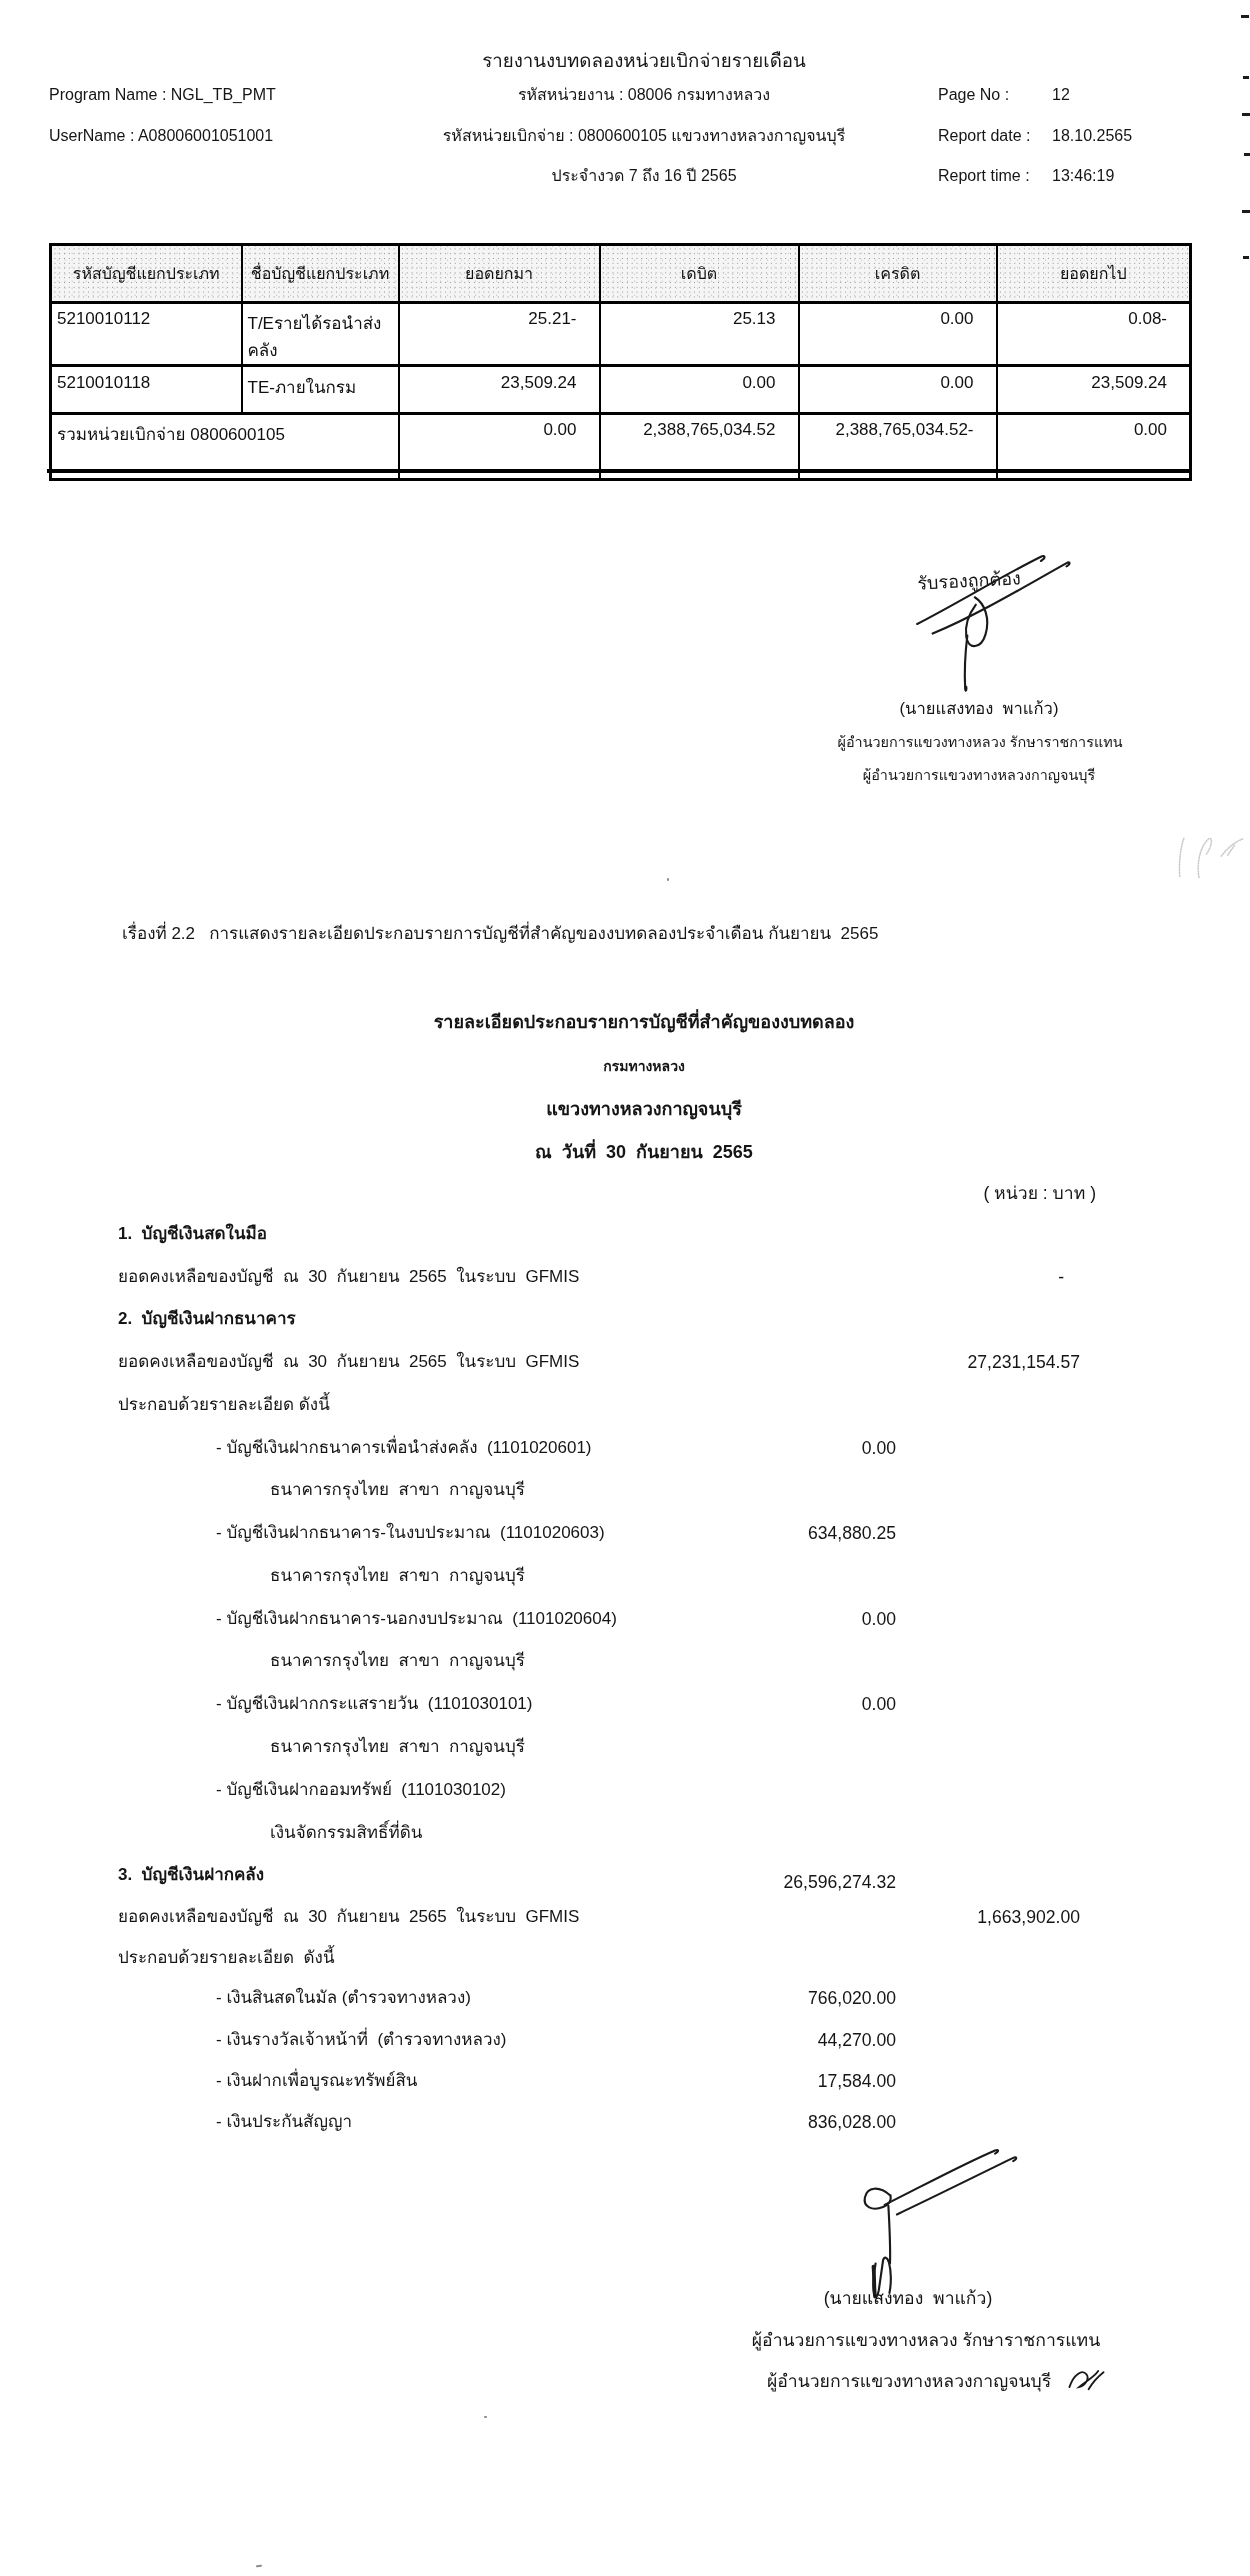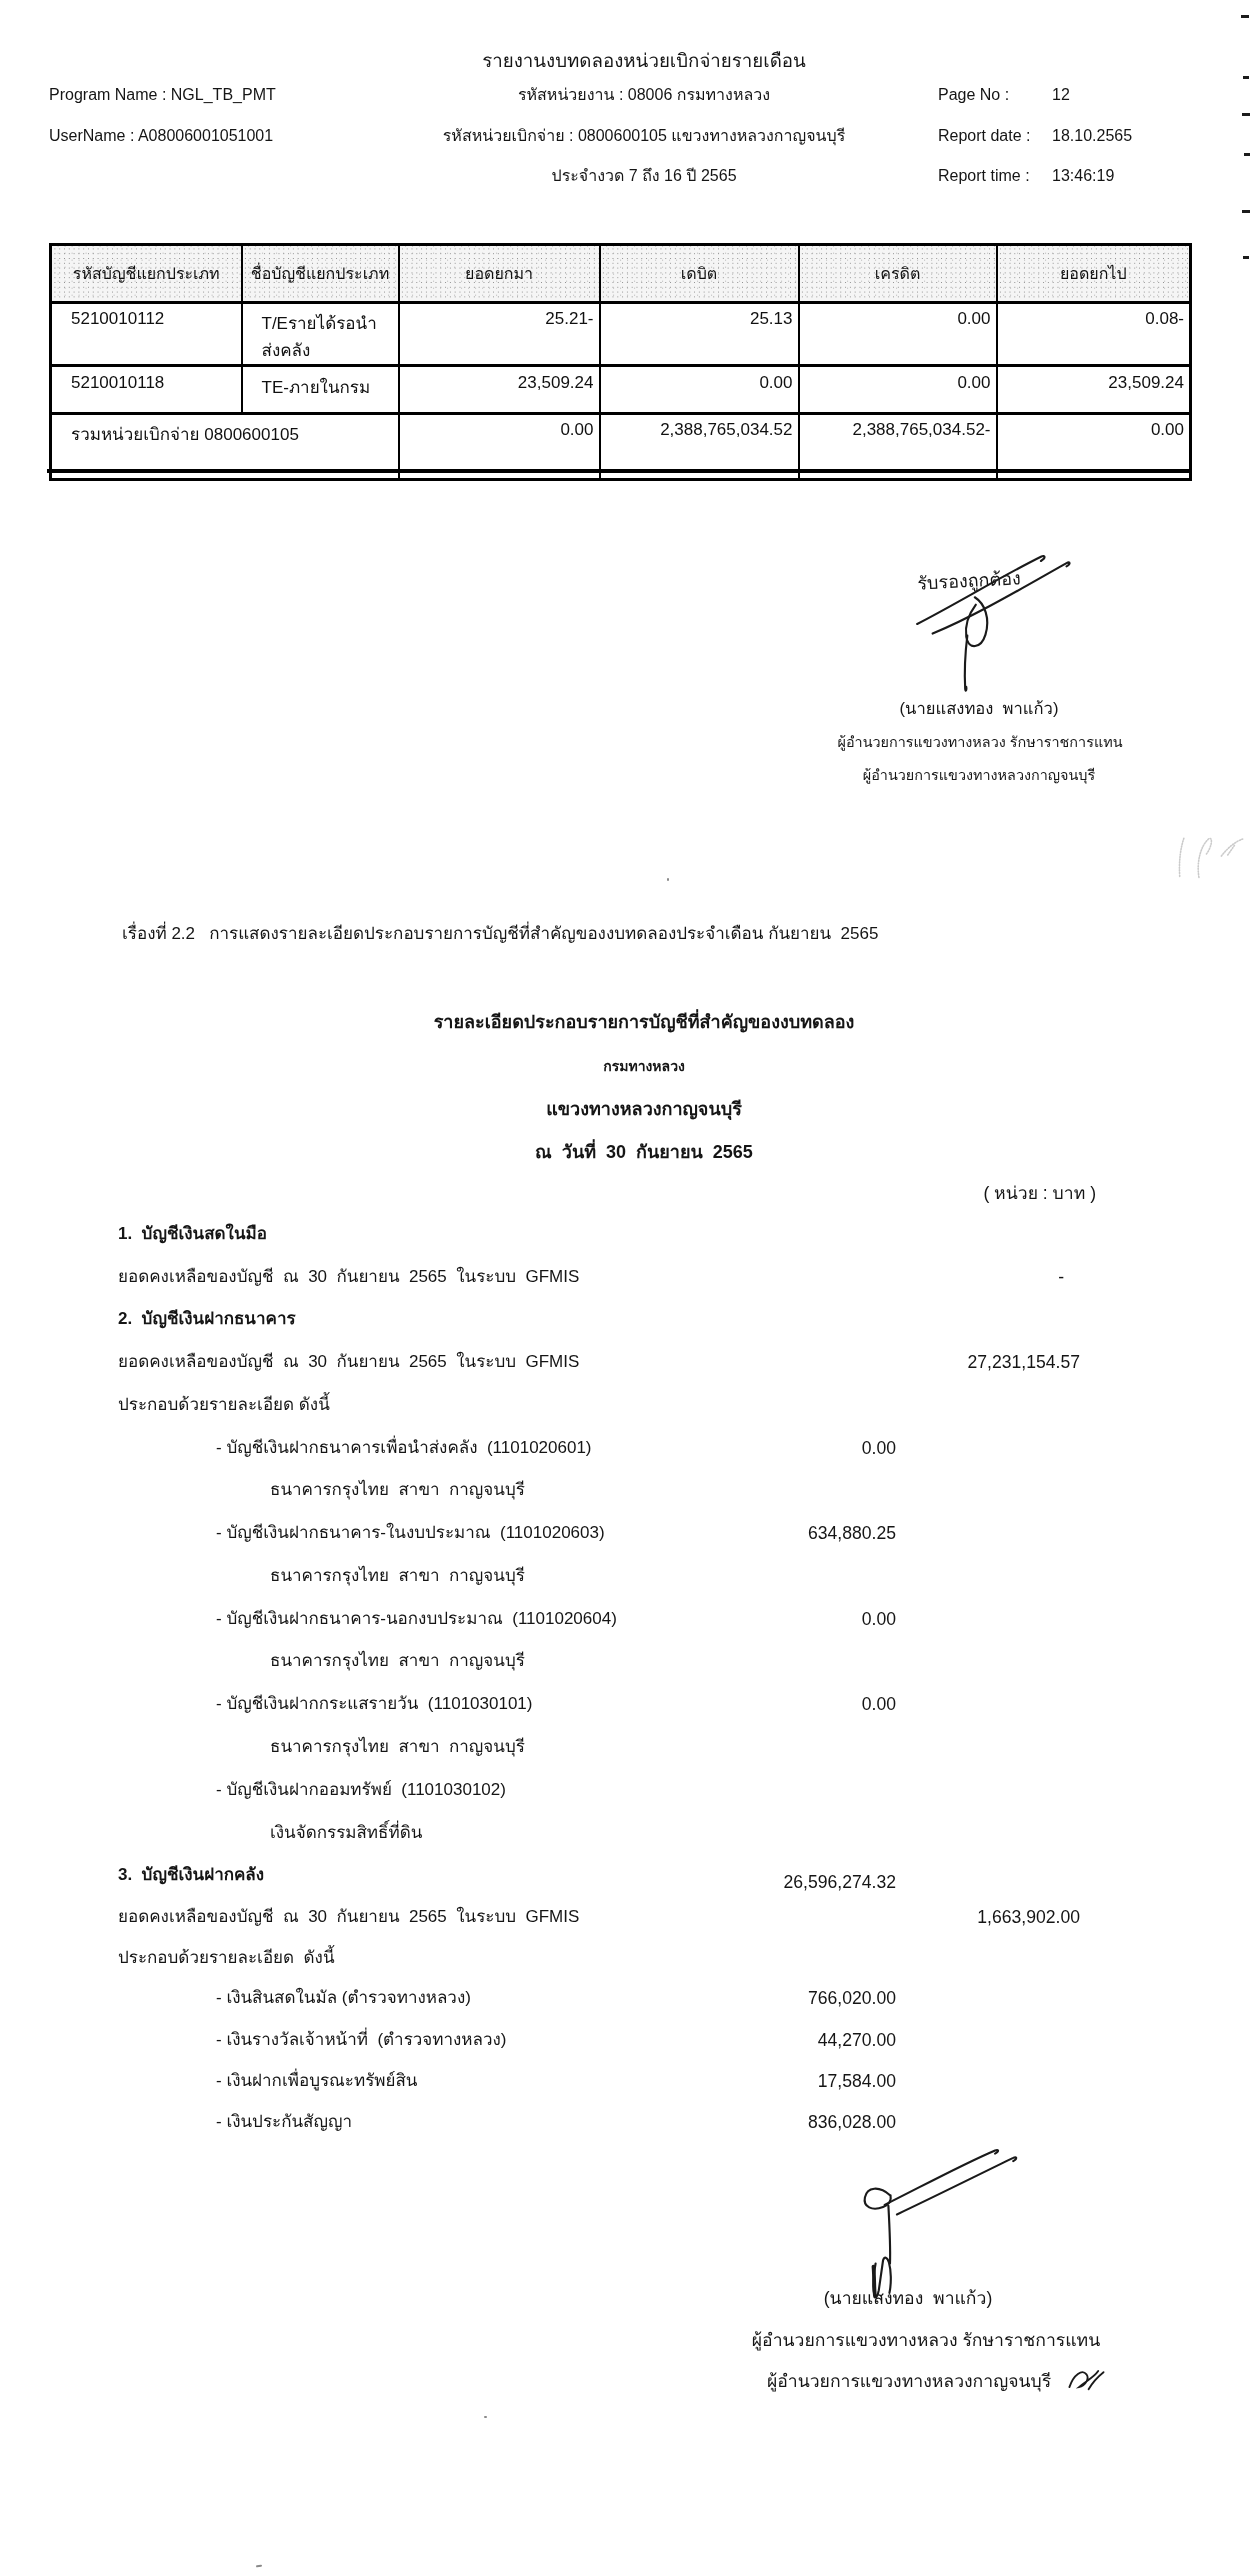--- a/index.html
+++ b/index.html
@@ -23,22 +23,22 @@
   .tbl th,.tbl td{border:2.1px solid #000; overflow:hidden;}
   .tbl thead th{
     height:53px; font-weight:400; font-size:16px; text-align:center; vertical-align:middle;
     background-color:#f5f5f5;
     background-image:radial-gradient(circle,#8f8f8f 0.6px,transparent 0.8px),
                      radial-gradient(circle,#b5b5b5 0.5px,transparent 0.7px);
     background-size:4.8px 4.8px,7px 7px; background-position:0 0,2.1px 3.2px;
     border-bottom:3.7px solid #000;
   }
   .tbl tbody td{vertical-align:top; padding-top:5.3px;}
-  .tbl .txt{text-align:left; padding-left:19px; padding-right:3.2px;border-radius:11px;}
-  .tbl .num{text-align:right; padding-right:5px;}
+  .tbl .txt{text-align:left; padding-left:5px; padding-right:3.2px;border-radius:11px;}
+  .tbl .num{text-align:right; padding-right:22px;}
   .tbl tr.r1 td{height:34px; border-bottom:3.2px solid #000;}
   .tbl tr.r2 td{height:38px; border-bottom:3.2px solid #000;}
   .tbl tr.tot td{height:57px;}
   .tbl-underline{position:absolute; left:47px; top:469px; width:1145px; height:3.7px; background:#000;}
   .edge-dash{position:absolute; background:#1c1c1c;}
   .speck{position:absolute; background:#8a8a8a; border-radius:1.1px;}
   svg{position:absolute; overflow:visible;}
 </style>
 </head>
 <body>

